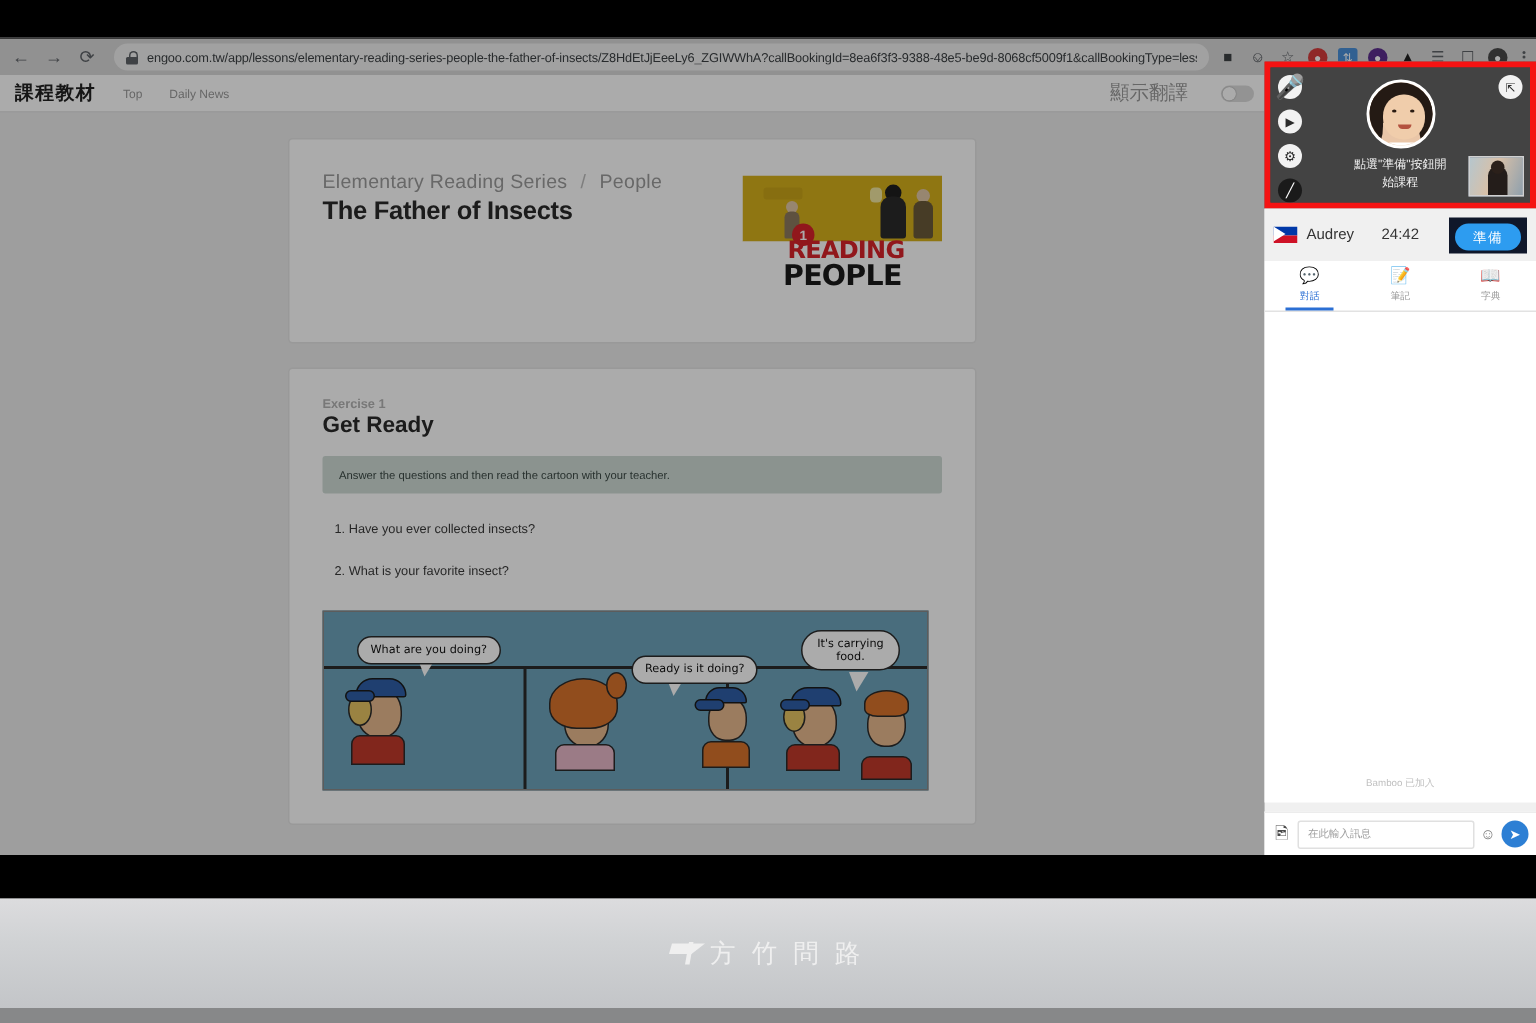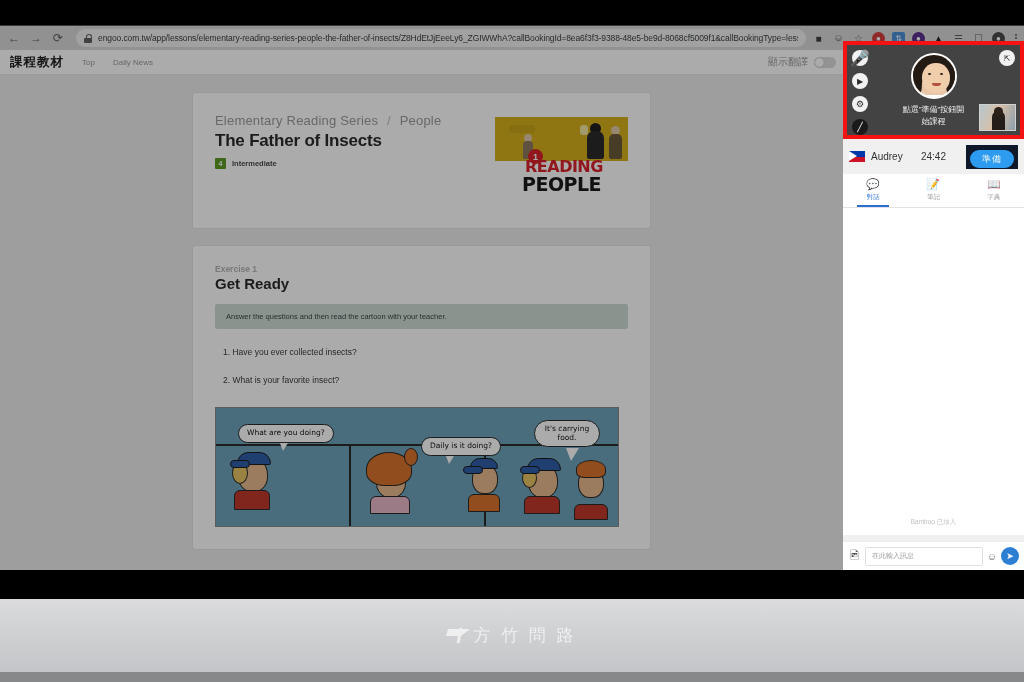--- a/index.html
+++ b/index.html
@@ -54,21 +54,21 @@
   .kebab i { width:2px; height:2px; background:#5f6368; border-radius:50%; display:block; }
 
   
   .app-header {
     position:absolute; left:0; top:50px; width:1024px; height:25px;
     background:#fff; display:flex; align-items:center; border-bottom:1px solid #e6e6e6;
   }
   .brand { font-size:12.5px; font-weight:bold; color:#222; padding-left:10px; letter-spacing:1px; }
   .hdr-link { font-size:8px; color:#9a9a9a; margin-left:18px; }
   .hdr-right { margin-left:auto; display:flex; align-items:center; padding-right:188px; }
-  .hdr-right .lbl { font-size:10px; color:#9a9a9a; margin-right:6px; }
+  .hdr-right .lbl { font-size:13px; color:#9a9a9a; margin-right:22px; }
   .toggle {
     width:22px; height:11px; border-radius:6px; background:#dcdcdc; position:relative;
   }
   .toggle:after {
     content:""; position:absolute; left:1px; top:1px; width:9px; height:9px;
     border-radius:50%; background:#fff; box-shadow:0 0 1px rgba(0,0,0,.4);
   }
 
   
   .page {
@@ -305,24 +305,20 @@
 
   <div class="page">
 
     <div class="card lesson">
       <div class="breadcrumb">
         <span>Elementary Reading Series</span>
         <span class="sep">/</span>
         <span>People</span>
       </div>
       <div class="lesson-title">The Father of Insects</div>
-      <div class="level-row">
-        <span class="level-badge">4</span>
-        <span class="level-name">Intermediate</span>
-      </div>
 
       <div class="thumb">
         <div class="thumb-top"></div>
         <div class="thumb-bot"></div>
         <div class="plane"></div>
         <div class="bulb"></div>
         <div class="fig head3"></div>
         <div class="fig body3"></div>
         <div class="fig head1"></div>
         <div class="fig body1"></div>
@@ -375,21 +371,21 @@
 
         <div class="kid" style="left:356px;top:46px;">
           <div class="hd" style="left:6px;top:14px;width:26px;height:30px;"></div>
           <div class="hair" style="left:4px;top:6px;width:30px;height:18px;background:#d9742c;border-radius:50% 50% 30% 30%;"></div>
           <div class="shirt" style="left:2px;top:50px;width:34px;height:16px;background:#c0392b;"></div>
         </div>
 
         <div class="bub-tail" style="left:62px;top:30px;"></div>
         <div class="bubble b1">What are you doing?</div>
         <div class="bub-tail" style="left:228px;top:43px;"></div>
-        <div class="bubble b2">Daily is it doing?</div>
+        <div class="bubble b2">Ready is it doing?</div>
         <div class="bub-tail" style="left:350px;top:40px;"></div>
         <div class="bubble b3">It's carrying food.</div>
       </div>
     </div>
   </div>
 
   <div class="dim"></div>
 
   <div class="callpanel">
 

